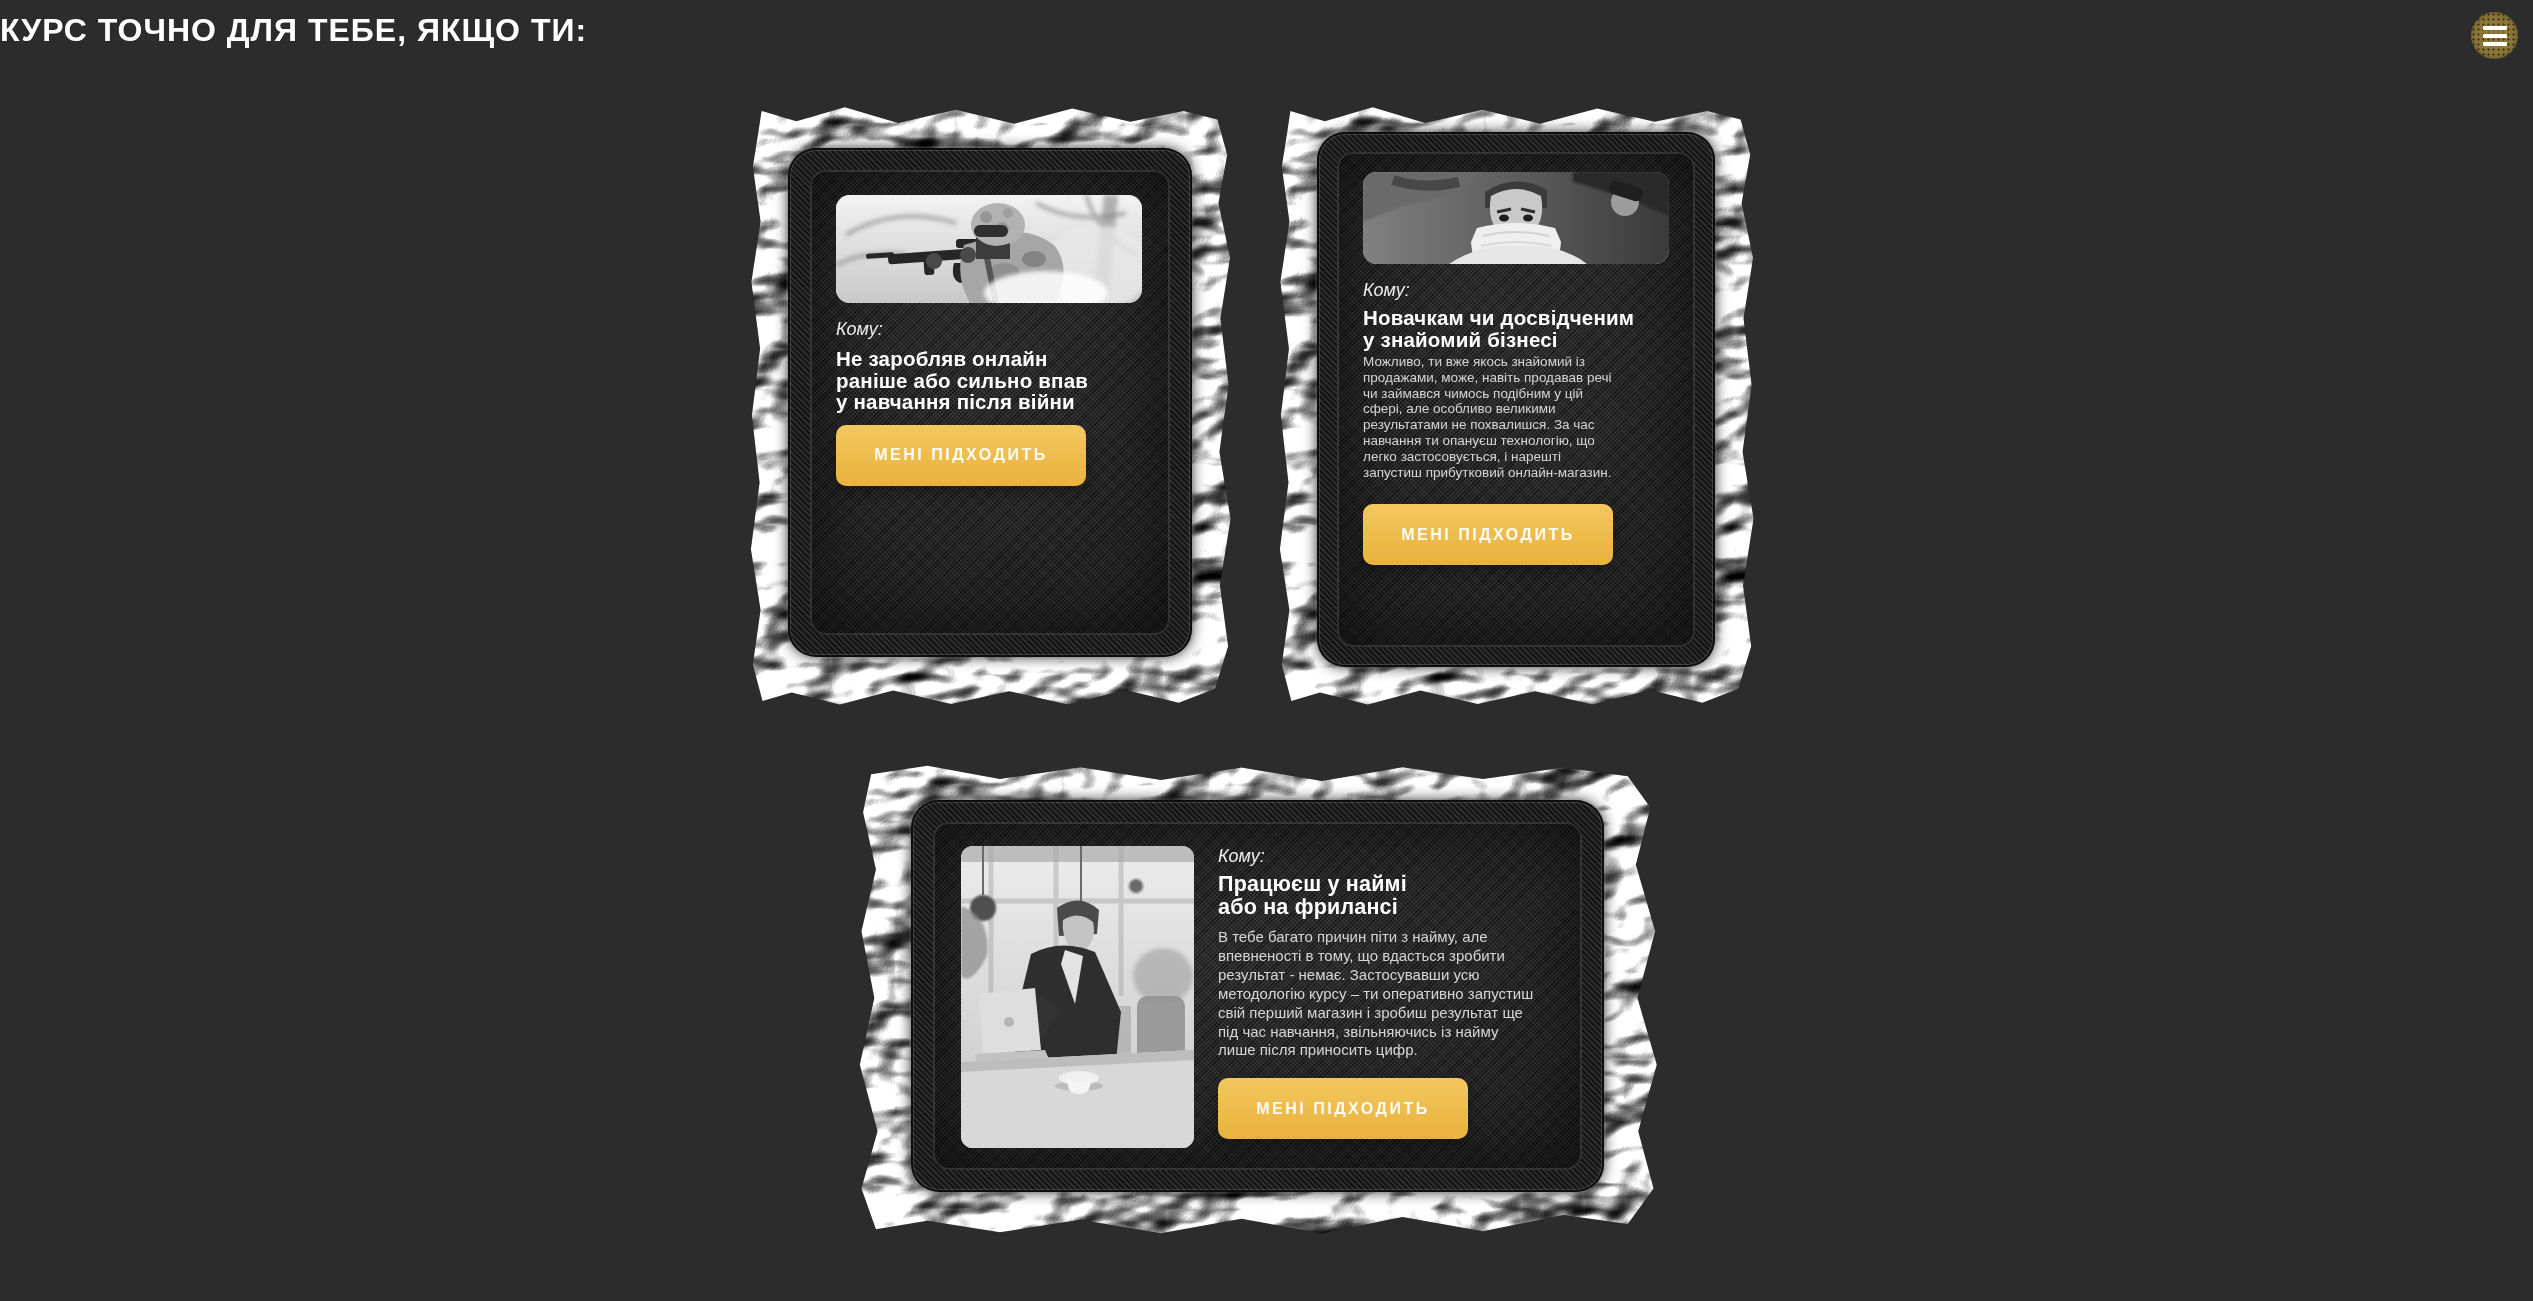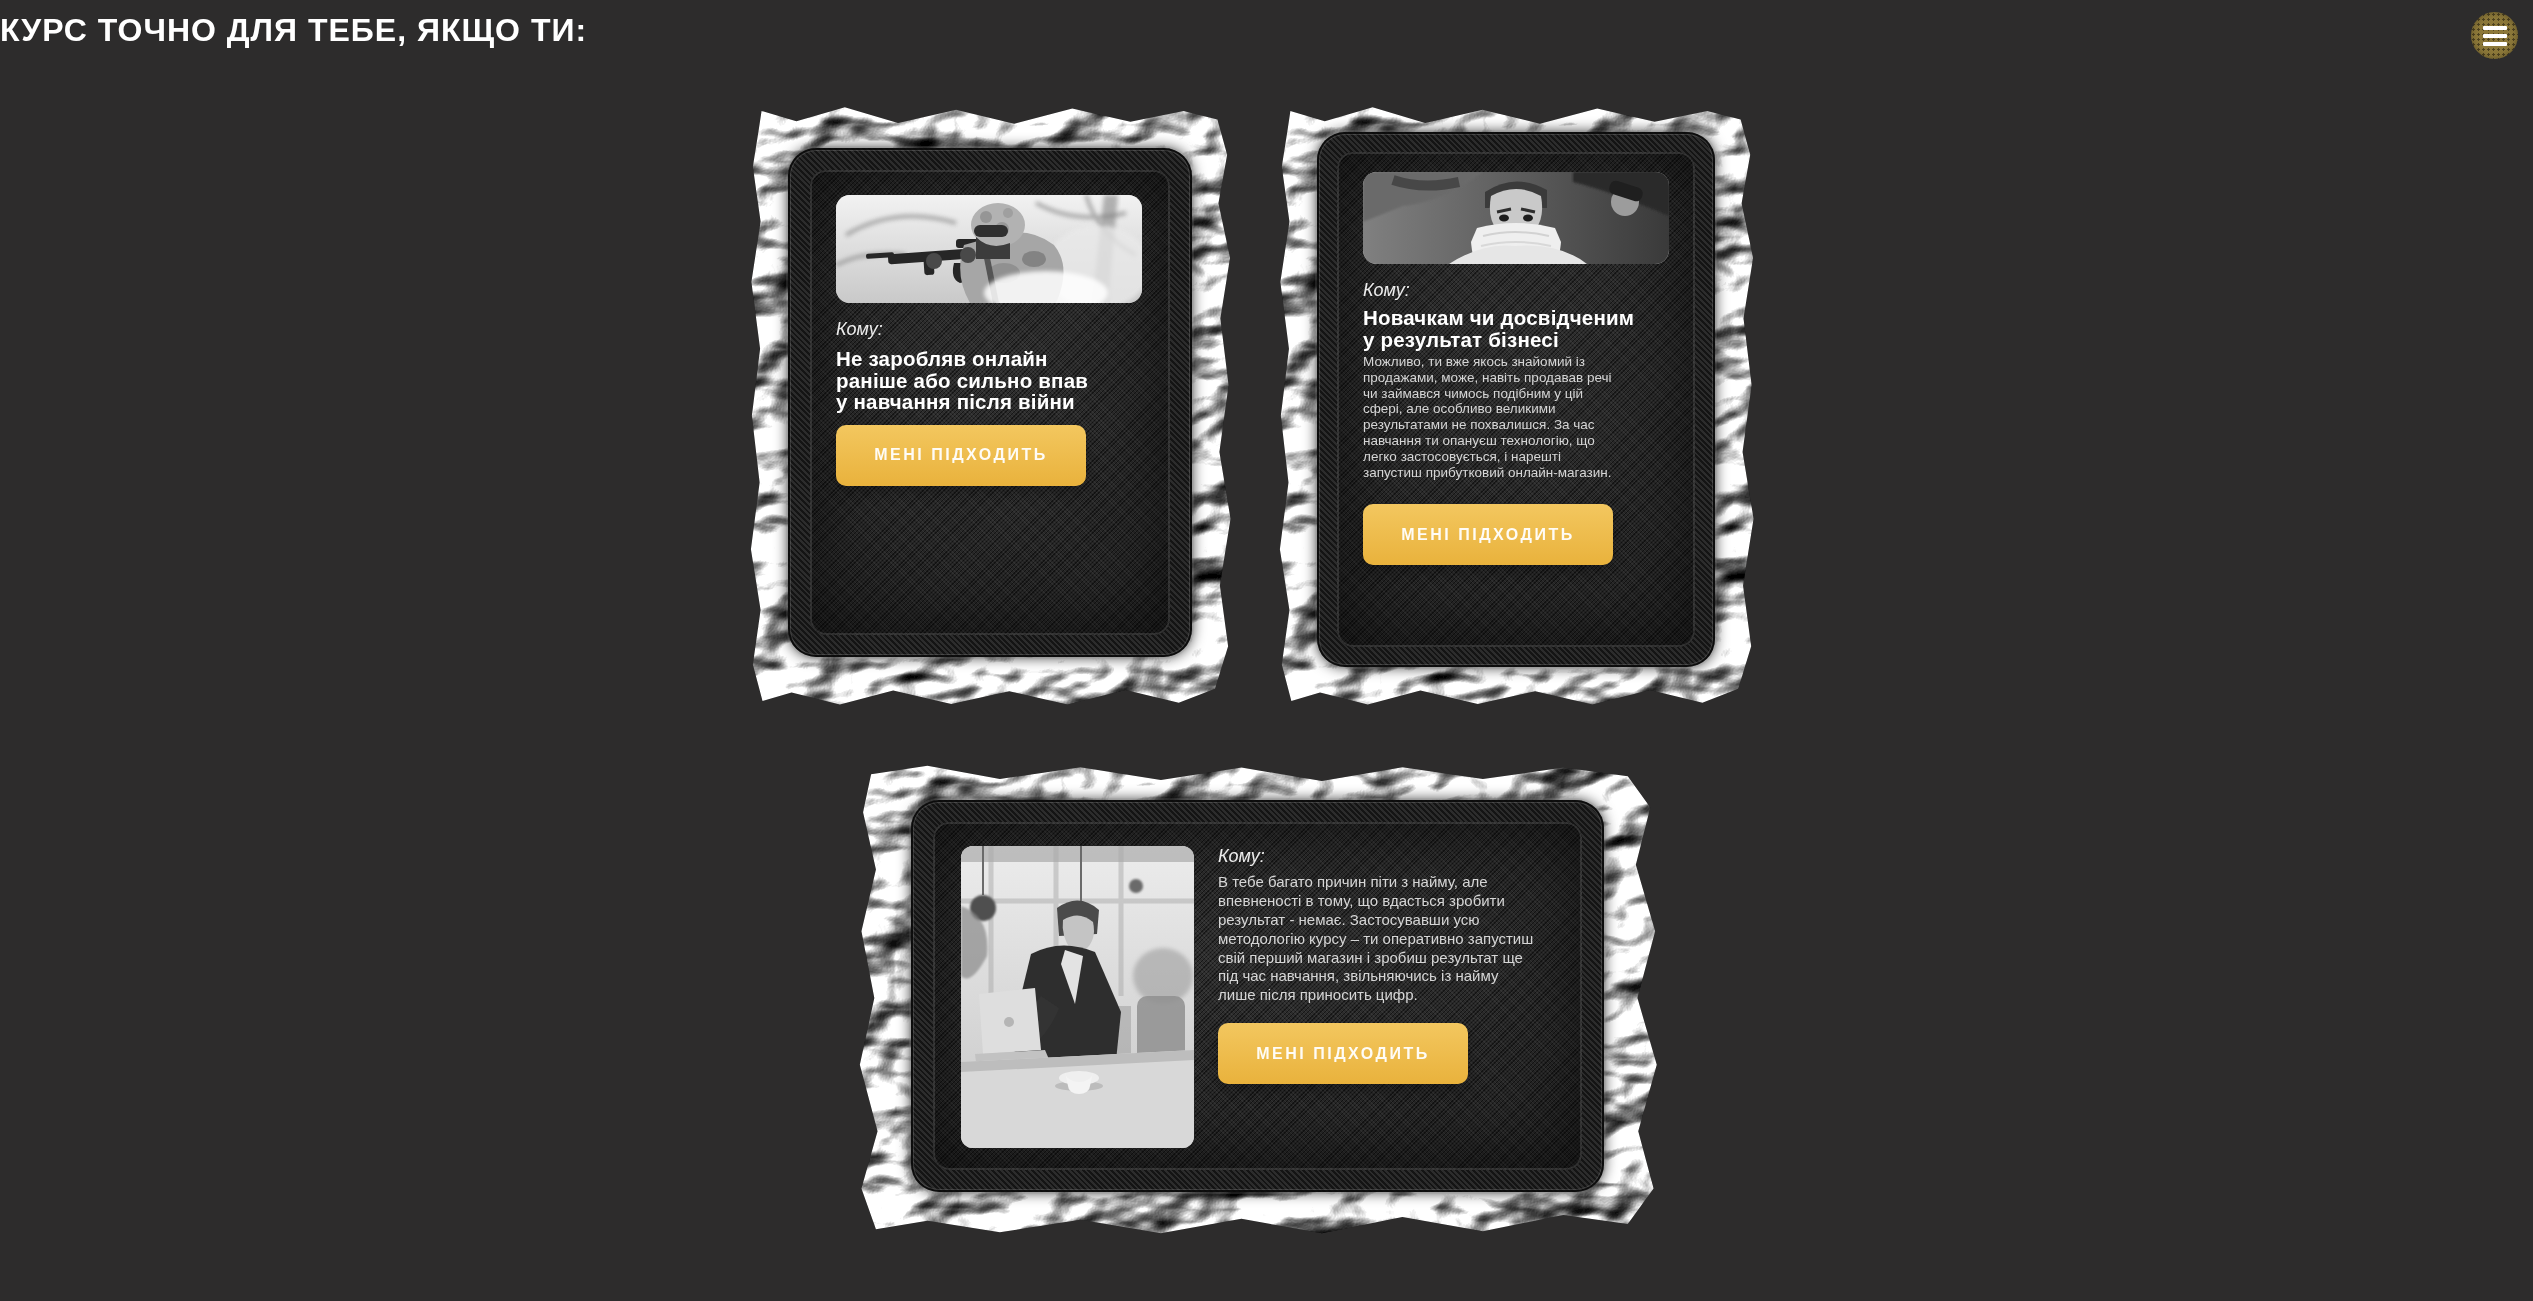--- a/index.html
+++ b/index.html
@@ -222,21 +222,21 @@
           <ellipse cx="141" cy="46" rx="5" ry="3.5" fill="#1d1d1d"></ellipse>
           <ellipse cx="165" cy="46" rx="5" ry="3.5" fill="#1d1d1d"></ellipse>
           <path d="M114,56 Q153,46 192,56 L198,70 Q196,92 190,92 L116,92 Q110,92 108,70 Z" fill="#efefef"></path>
           <path d="M120,64 Q152,56 186,64" stroke="#d2d2d2" stroke-width="2" fill="none"></path>
           <path d="M118,74 Q152,66 188,74" stroke="#d8d8d8" stroke-width="2" fill="none"></path>
           <path d="M86,92 Q120,70 152,74 Q196,70 224,92 Z" fill="#e6e6e6"></path>
         </svg>
       </div>
       <div class="kicker">Кому:</div>
       <h3 class="ctitle">Новачкам чи досвідченим
-у результат бізнесі</h3>
+у знайомий бізнесі</h3>
       <p class="cbody">Можливо, ти вже якось знайомий із
 продажами, може, навіть продавав речі
 чи займався чимось подібним у цій
 сфері, але особливо великими
 результатами не похвалишся. За час
 навчання ти опануєш технологію, що
 легко застосовується, і нарешті
 запустиш прибутковий онлайн-магазин.</p>
       <button class="btn">МЕНІ ПІДХОДИТЬ</button>
     </div>
@@ -286,20 +286,22 @@
           <path d="M14,208 l70,-4 6,14 -74,6 z" fill="#c2c2c2"></path>
           <path d="M0,216 L233,204 L233,302 L0,302 Z" fill="#d8d8d8"></path>
           <path d="M0,216 L233,204 l0,10 L0,226 Z" fill="#bdbdbd"></path>
           <ellipse cx="118" cy="240" rx="24" ry="5" fill="#9f9f9f" opacity=".5"></ellipse>
           <ellipse cx="118" cy="232" rx="20" ry="7" fill="#efefef"></ellipse>
           <path d="M104,226 a14,10 0 0 0 28,0 l-3,14 a11,8 0 0 1 -22,0 z" fill="#f4f4f4"></path>
         </svg>
       </div>
       <div class="col">
         <div class="kicker">Кому:</div>
+        <h3 class="ctitle">Працюєш у наймі
+або на фрилансі</h3>
         <p class="cbody">В тебе багато причин піти з найму, але
 впевненості в тому, що вдасться зробити
 результат - немає. Застосувавши усю
 методологію курсу – ти оперативно запустиш
 свій перший магазин і зробиш результат ще
 під час навчання, звільняючись із найму
 лише після приносить цифр.</p>
         <button class="btn">МЕНІ ПІДХОДИТЬ</button>
       </div>
     </div>

